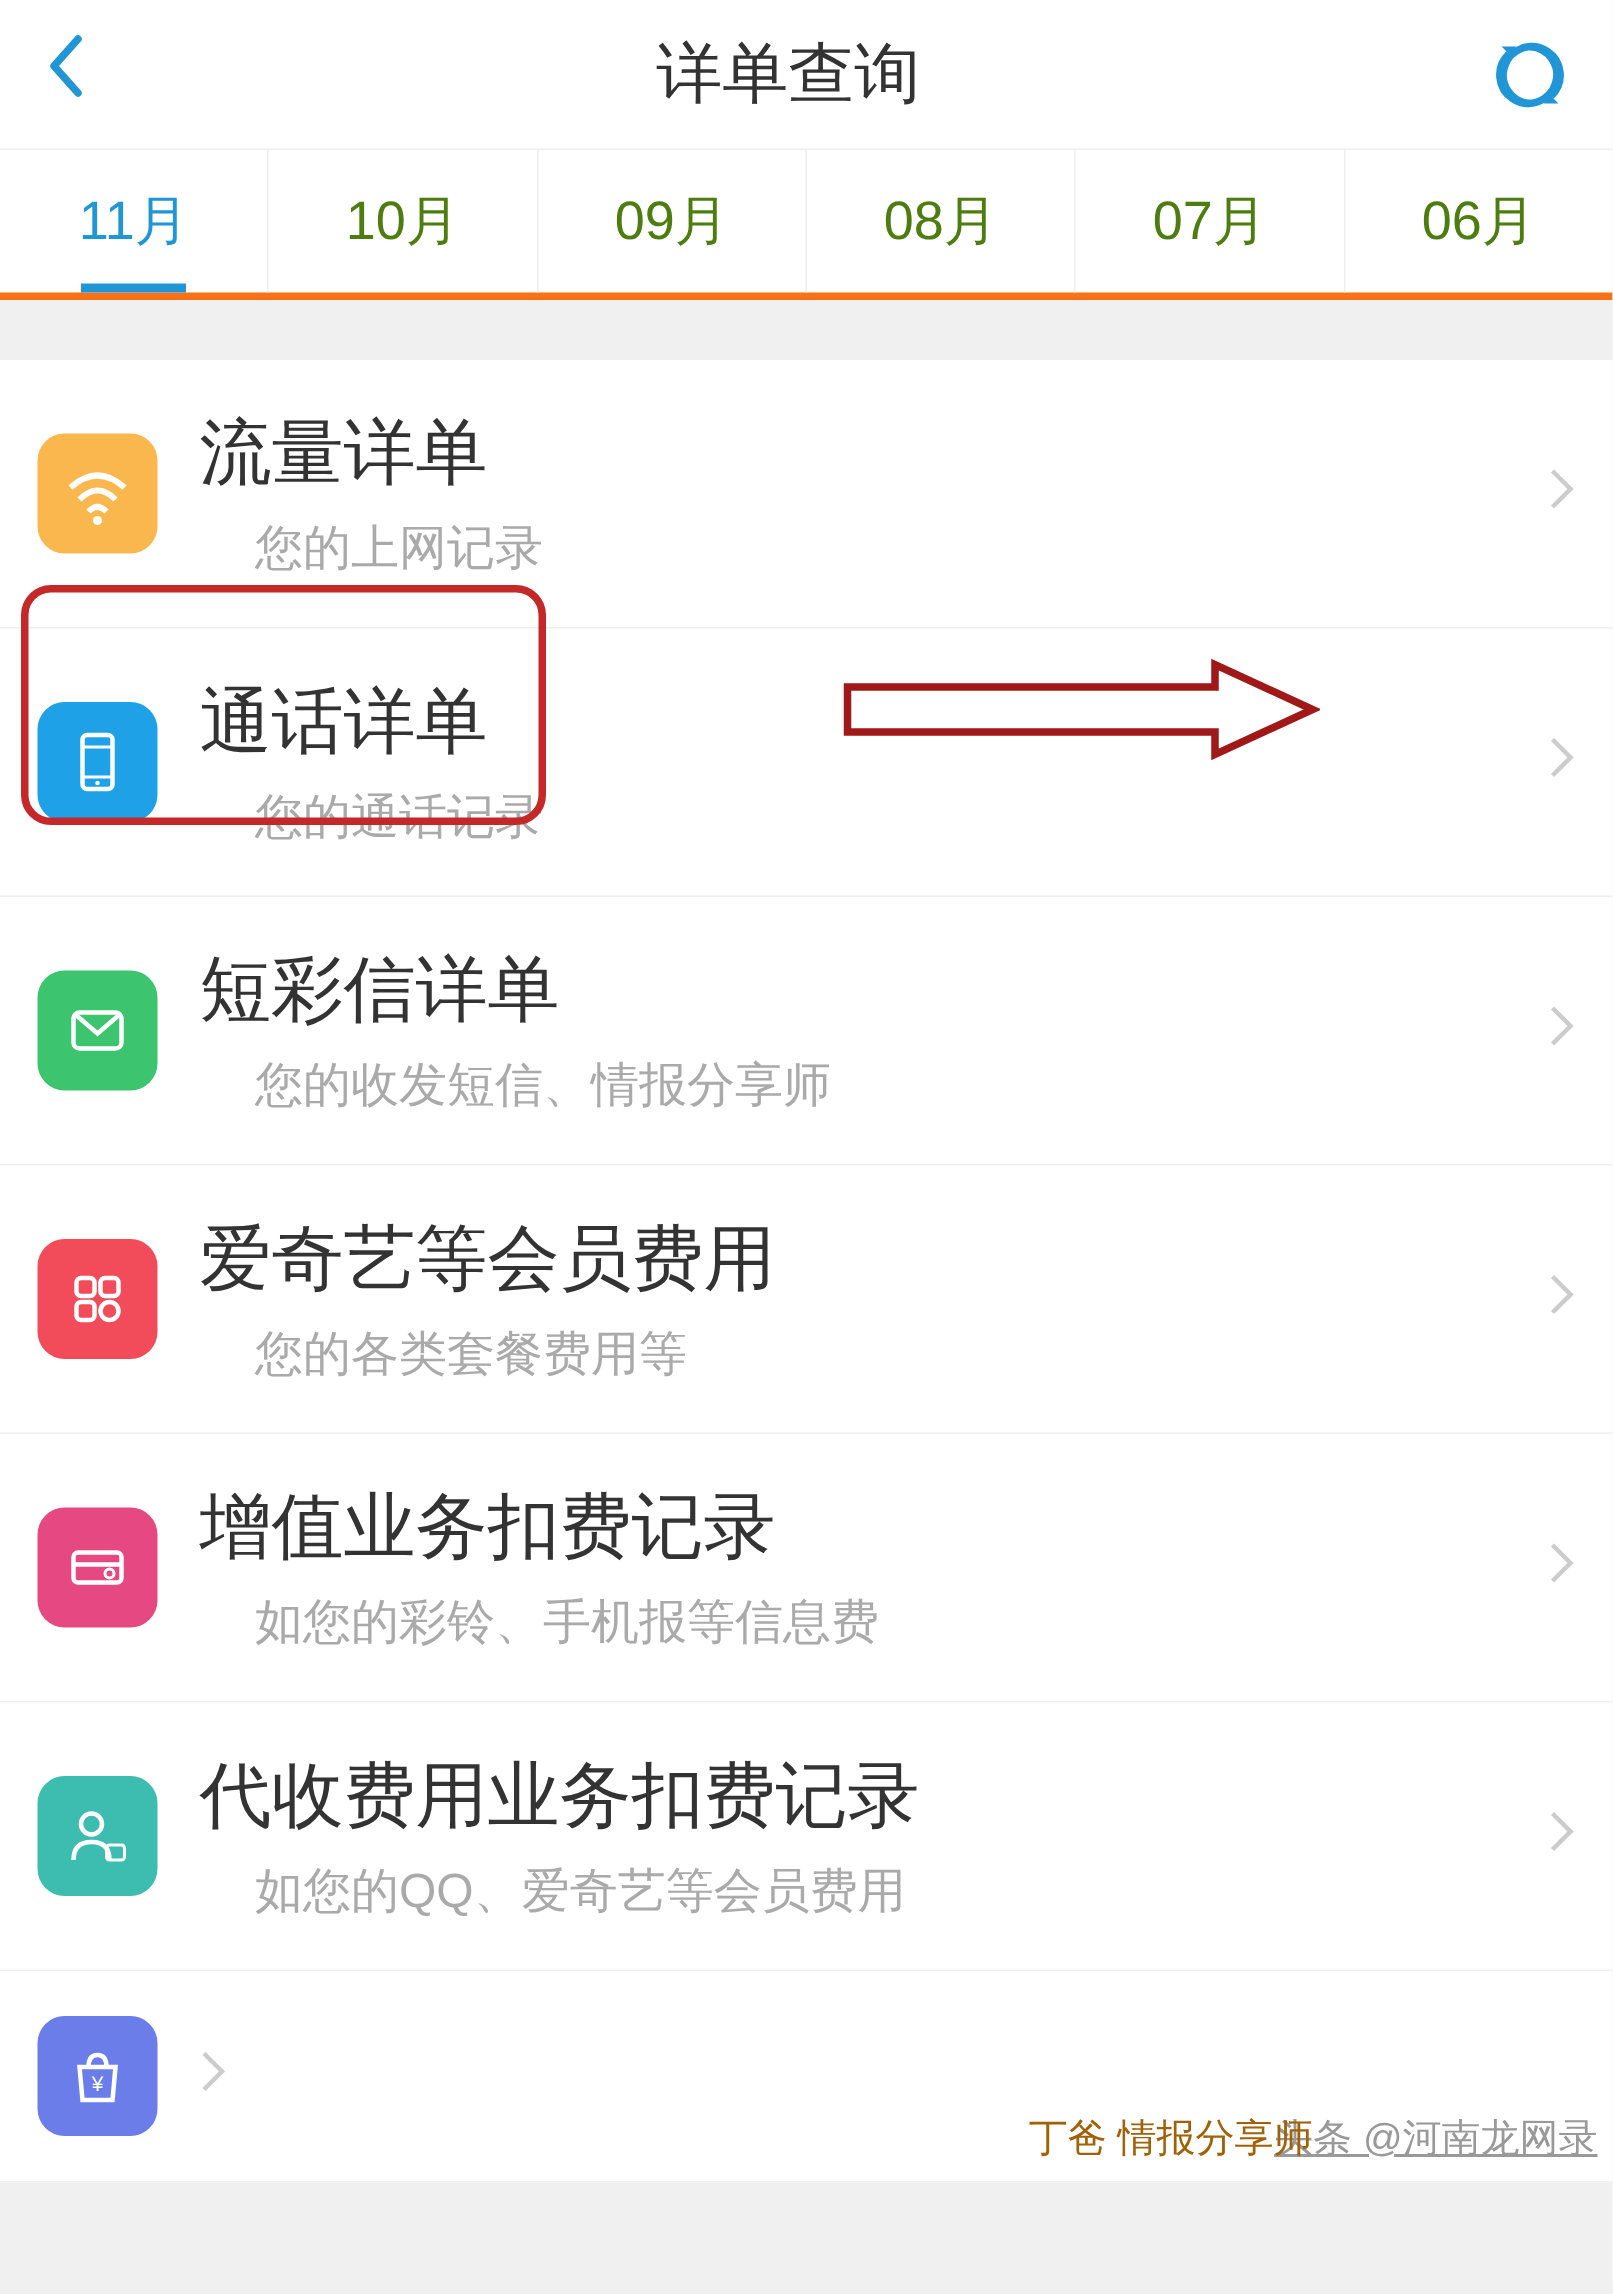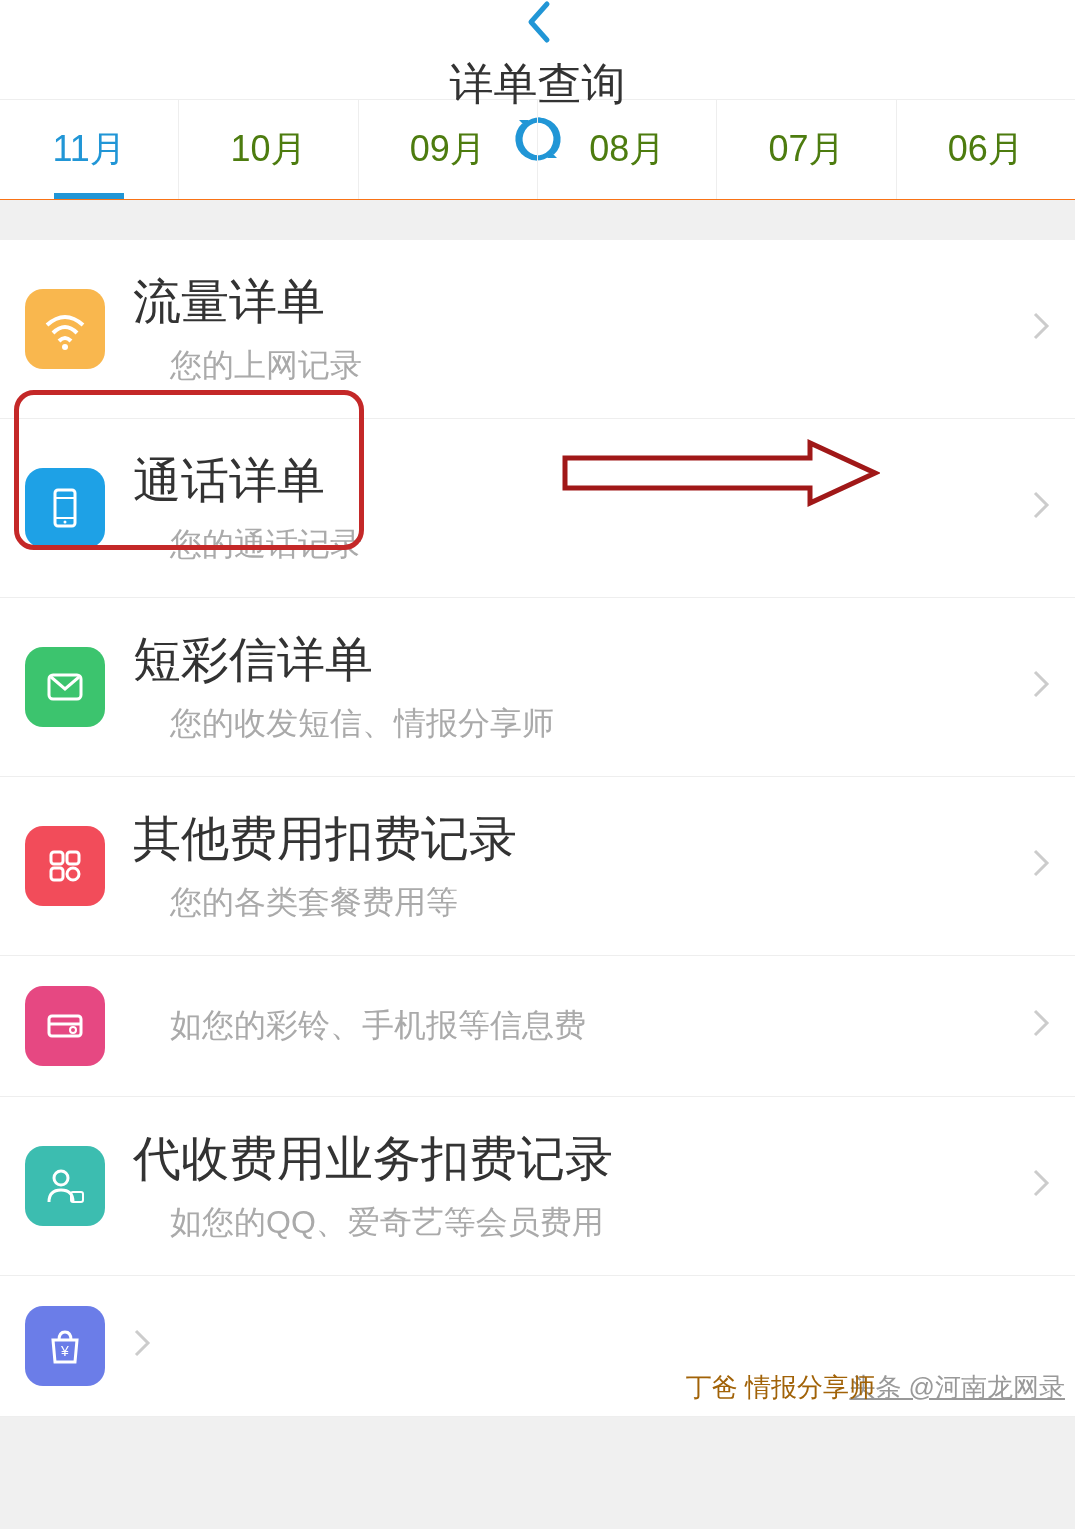--- a/index.html
+++ b/index.html
@@ -9,21 +9,20 @@
       width: 1075px;
     }
     .header {
       background: #fff;
       height: 100px;
       display: flex;
       align-items: center;
       justify-content: space-between;
       padding: 0 30px;
       border-bottom: 1px solid #eee;
-      flex-direction: column;
     }
     .back-btn {
       color: #2196d6;
       font-size: 48px;
       font-weight: 300;
       cursor: pointer;
     }
     .header-title {
       font-size: 44px;
       color: #333;
@@ -32,21 +31,21 @@
     .refresh-btn {
       width: 50px;
       height: 50px;
       cursor: pointer;
     }
     .tabs {
       background: #fff;
       display: flex;
       height: 100px;
       align-items: center;
-      border-bottom: 1px solid #f97316;
+      border-bottom: 5px solid #f97316;
     }
     .tab {
       flex: 1;
       text-align: center;
       font-size: 36px;
       color: #4d7c0f;
       position: relative;
       cursor: pointer;
       height: 100%;
       display: flex;
@@ -244,39 +243,40 @@
   <div class="list-item">
     <div class="icon-box bg-red">
       <svg width="48" height="48" viewBox="0 0 48 48">
           <rect x="10" y="10" width="12" height="12" rx="3" stroke="#fff" stroke-width="3" fill="none"></rect>
           <rect x="26" y="10" width="12" height="12" rx="3" stroke="#fff" stroke-width="3" fill="none"></rect>
           <rect x="10" y="26" width="12" height="12" rx="3" stroke="#fff" stroke-width="3" fill="none"></rect>
           <circle cx="32" cy="32" r="6" stroke="#fff" stroke-width="3" fill="none"></circle>
         </svg>
     </div>
     <div class="item-content">
-      <div class="item-title">其他费用扣费记录</div>
+      <div class="item-title">爱奇艺等会员费用</div>
       <div class="item-subtitle">您的各类套餐费用等</div>
     </div>
     <div class="chevron">
       <svg width="18" height="30" viewBox="0 0 18 30">
           <path d="M3 3 L15 15 L3 27" stroke="#ccc" stroke-width="3" fill="none"></path>
         </svg>
     </div>
   </div>
 
   <div class="list-item">
     <div class="icon-box bg-pink">
       <svg width="48" height="48" viewBox="0 0 48 48">
           <rect x="8" y="14" width="32" height="20" rx="3" stroke="#fff" stroke-width="3" fill="none"></rect>
           <line x1="8" y1="22" x2="40" y2="22" stroke="#fff" stroke-width="3"></line>
           <circle cx="32" cy="28" r="3" stroke="#fff" stroke-width="2" fill="none"></circle>
         </svg>
     </div>
     <div class="item-content">
+      <div class="item-title">增值业务扣费记录</div>
       <div class="item-subtitle">如您的彩铃、手机报等信息费</div>
     </div>
     <div class="chevron">
       <svg width="18" height="30" viewBox="0 0 18 30">
           <path d="M3 3 L15 15 L3 27" stroke="#ccc" stroke-width="3" fill="none"></path>
         </svg>
     </div>
   </div>
 
   <div class="list-item">

